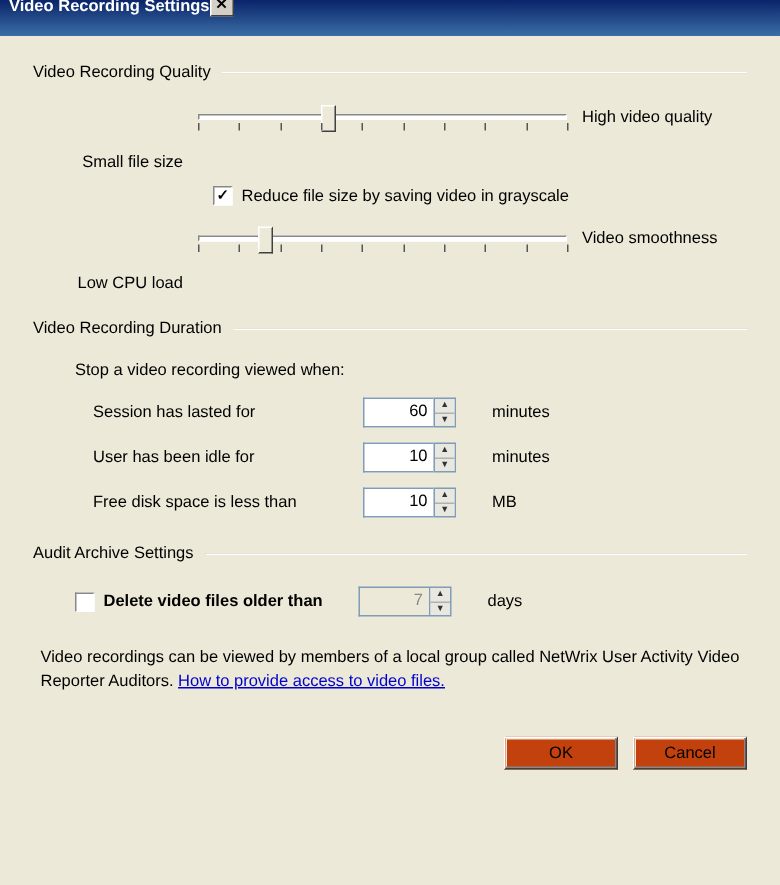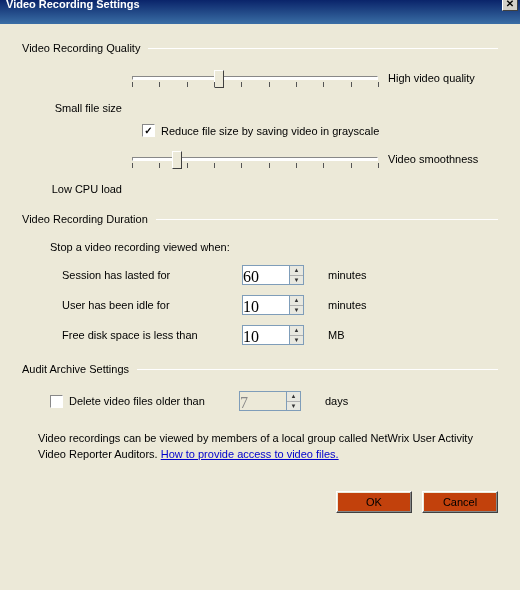--- a/index.html
+++ b/index.html
@@ -15,21 +15,20 @@
   }
   .titlebar {
     height: 24px;
     background: linear-gradient(#0a246a, #3a6ea5);
     color: #fff;
     display: flex;
     align-items: center;
     padding: 0 2px 17px 6px;
     font-weight: bold;
     font-size: 11px;
-    justify-content: space-between;
   }
   .closebtn {
     width: 16px; height: 14px;
     background: #d4d0c8;
     border: 1px solid #fff;
     border-right-color:#404040; border-bottom-color:#404040;
     display:flex; align-items:center; justify-content:center;
     font-family: Arial; font-size: 10px; font-weight:bold; color:#000;
     line-height: 1;
   }
@@ -103,39 +102,38 @@
     display:flex; align-items:center; margin-bottom: 10px;
   }
   .field-row .key {
     width: 180px;
   }
   .spinner {
     display:flex; width: 62px; height:20px;
   }
   .spinner .val {
     flex:1; background:#fff; border:1px solid #7f9db9;
-    text-align:left; padding: 2px 4px 0 0; font-size:16px;
+    text-align:right; padding: 2px 4px 0 0; font-size:11px;
     border-right:none;
-    font-family:Liberation Serif, serif;
   }
   .spinner.disabled .val { background:#ece9d8; color:#888; }
   .spinner .btns {
     width:15px; display:flex; flex-direction:column;
     border:1px solid #7f9db9;
   }
   .spinner .sbtn {
     flex:1; background:#e8e8e0;
     display:flex; align-items:center; justify-content:center;
     font-size:6px; line-height:1; color:#333;
   }
   .spinner .sbtn:first-child { border-bottom:1px solid #b0b0b0; }
   .unit { margin-left: 24px; }
   .section-spacer { height: 8px; }
   .note {
-    margin: 20px 0 0 16px;
+    margin: 20px 0 0 5px;
     line-height: 1.45;
   }
   .note a { color:#0000cc; text-decoration: underline; }
   .button-row {
     display:flex; justify-content:flex-end; gap: 10px;
     margin-top: 28px;
   }
   .btn {
     width: 76px; height: 22px;
     background:#c2410c;
@@ -258,21 +256,21 @@
 
   <div class="section-spacer"></div>
 
   <div class="group-header">
     <span class="label">Audit Archive Settings</span>
     <div class="line"></div>
   </div>
 
   <div class="field-row indent" style="margin-top:12px;">
     <div id="chk-del" class="chk" style="margin-right:6px;"></div>
-    <span class="key" style="width:170px;">Delete video files older than</span>
+    <span class="key" style="width:170px;font-weight:bold;">Delete video files older than</span>
     <div class="spinner disabled">
       <div class="val">7</div>
       <div class="btns">
         <div class="sbtn">▲</div>
         <div class="sbtn">▼</div>
       </div>
     </div>
     <span class="unit">days</span>
   </div>
 

